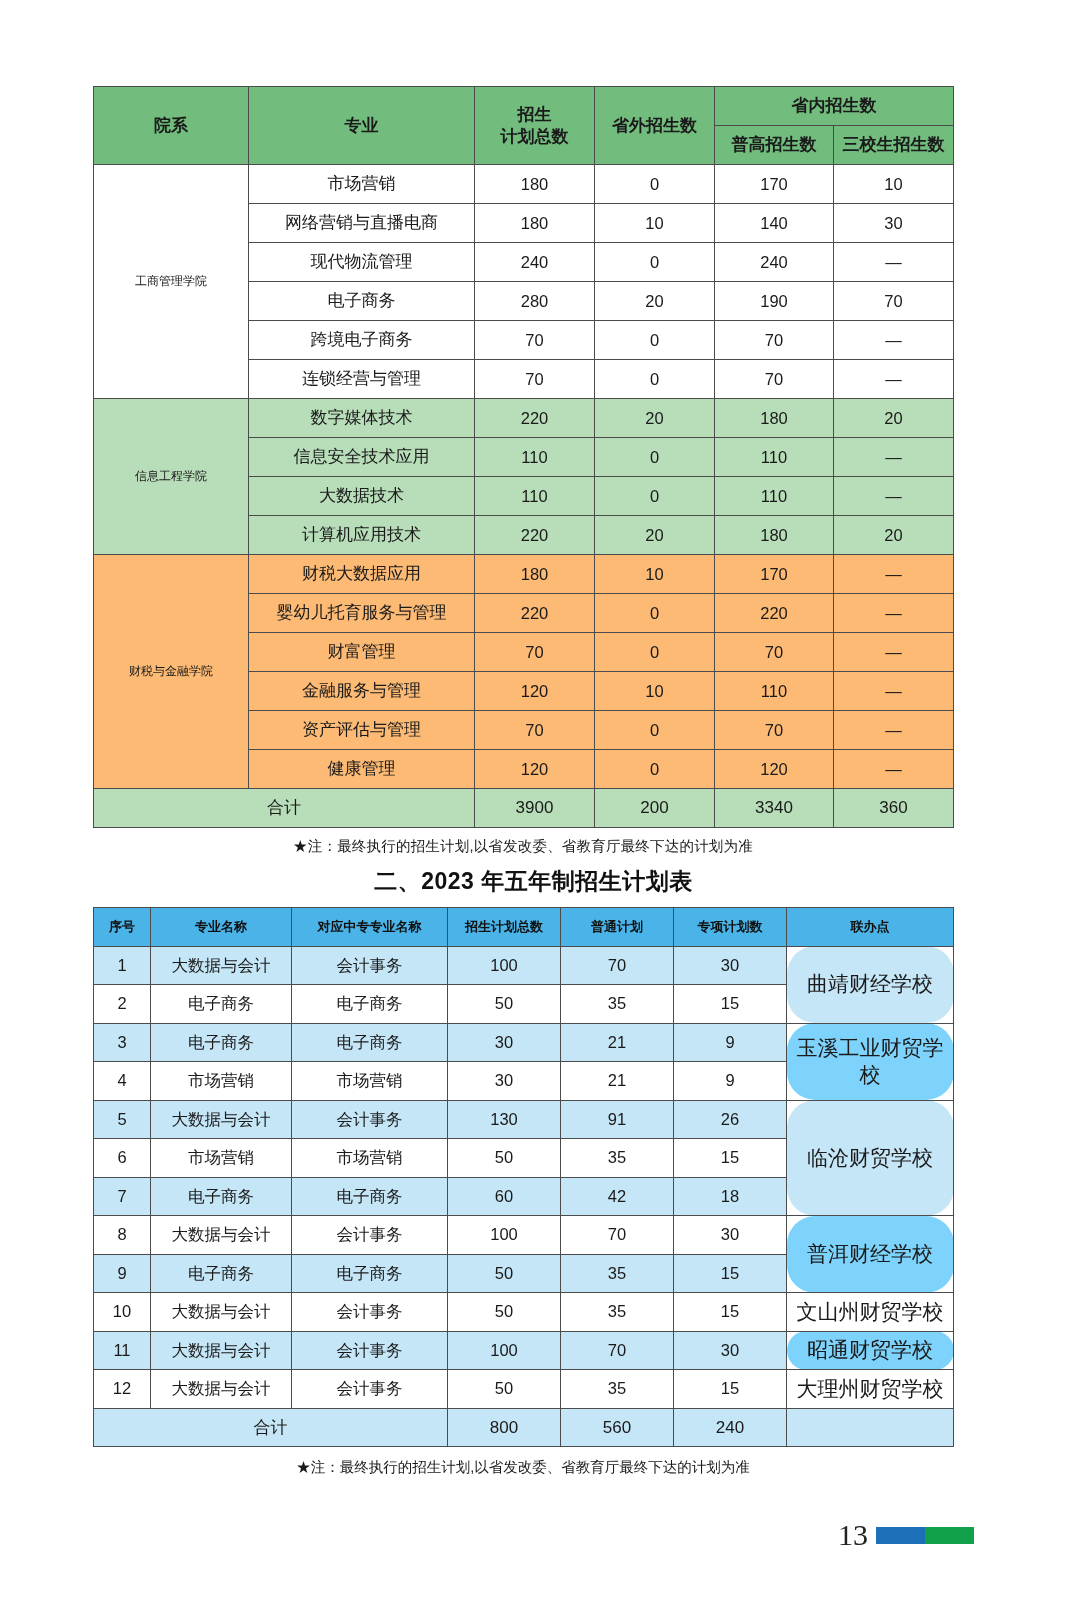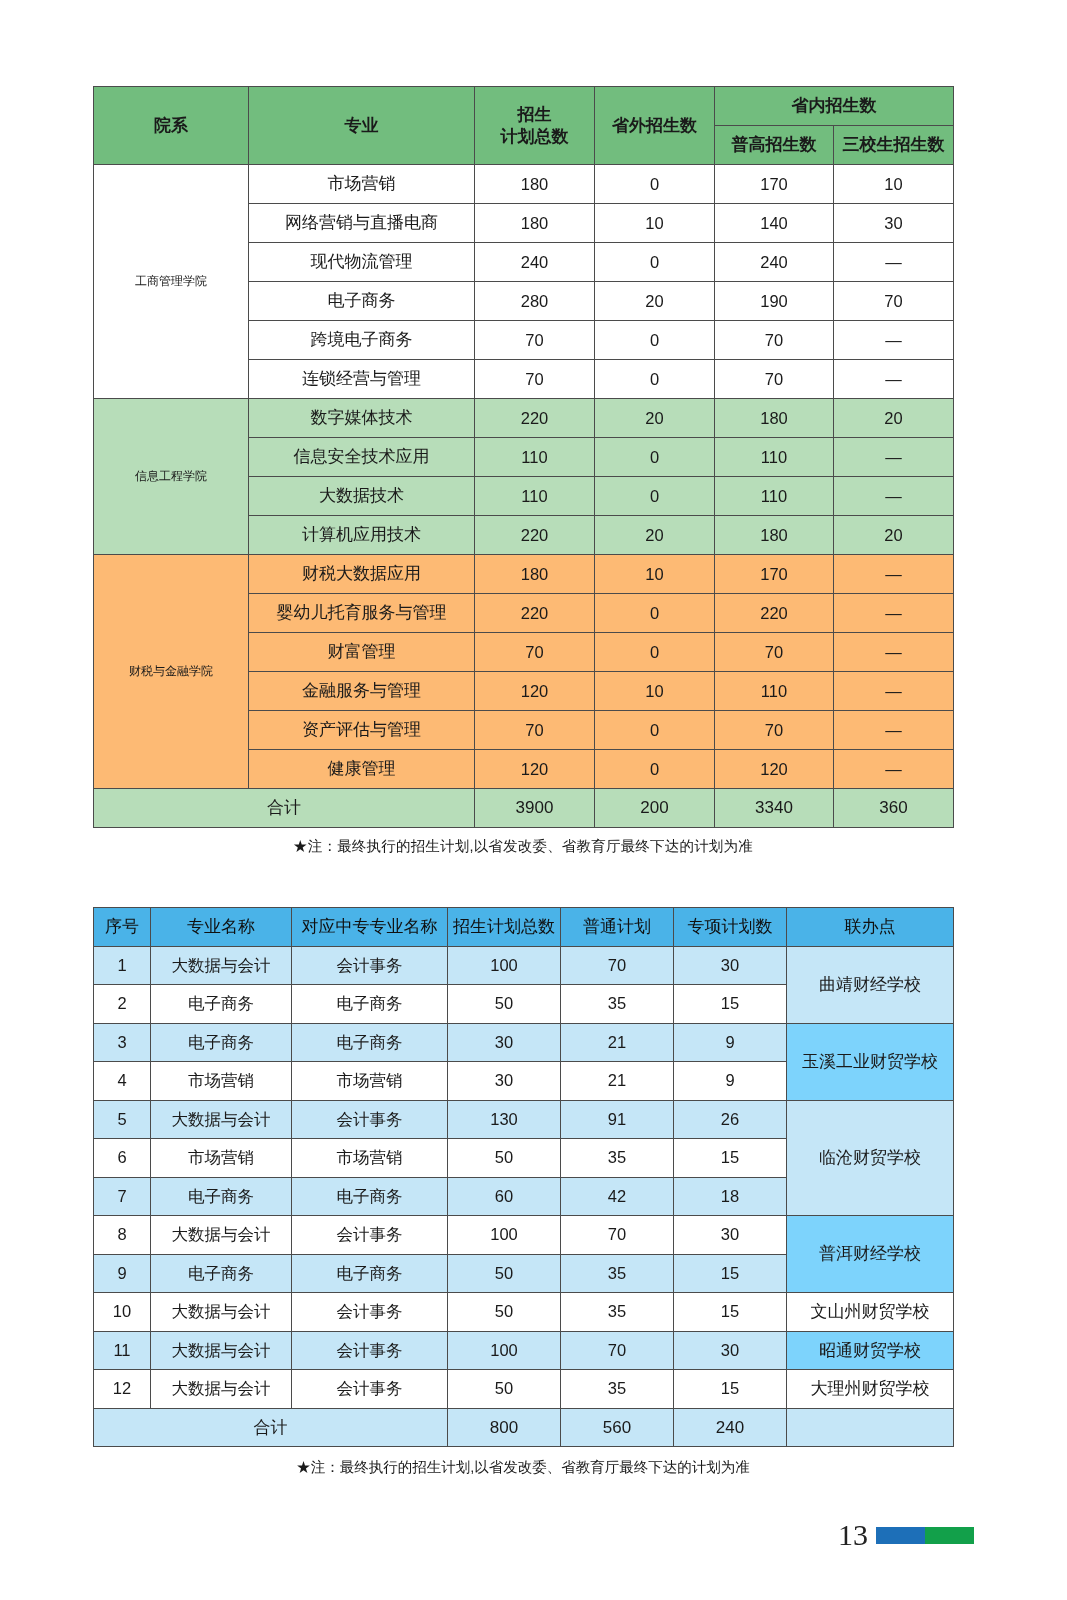--- a/index.html
+++ b/index.html
@@ -107,29 +107,29 @@
     text-align: center;
     vertical-align: middle;
     font-size: 16.5px;
     height: 37.5px;
     padding: 0;
     line-height: 1.25;
   }
 
   .t2 thead th {
     background: #4ab3e8;
-    font-weight: normal;
-    font-size: 17px;
+    font-weight: bold;
+    font-size: 13px;
     color: #101010;
   }
 
   .t2 tbody tr.odd td { background: #c5e6f7; }
   .t2 tbody tr.even td { background: #ffffff; }
 
-  .t2 td.partner { background: #c5e6f7; font-size: 17px; }
+  .t2 td.partner { background: #c5e6f7; font-size: 21px; border-radius: 28px; }
   .t2 td.partner.alt { background: #7dd3fc; }
 
   .t2 .total-row td {
     background: #c5e6f7;
     font-size: 17px;
   }
 
   .note2 {
     font-size: 14.5px;
     text-align: center;
@@ -310,20 +310,21 @@
             <td>3900</td>
             <td>200</td>
             <td>3340</td>
             <td>360</td>
           </tr>
         </tbody>
     </table>
     <div class="note">★注：最终执行的招生计划,以省发改委、省教育厅最终下达的计划为准</div>
   </div>
 
+  <div class="section-title">二、2023 年五年制招生计划表</div>
 
   <div class="t2-wrap">
     <table class="t2">
       <colgroup>
         <col style="width:57px">
         <col style="width:141px">
         <col style="width:156px">
         <col style="width:113px">
         <col style="width:113px">
         <col style="width:113px">

